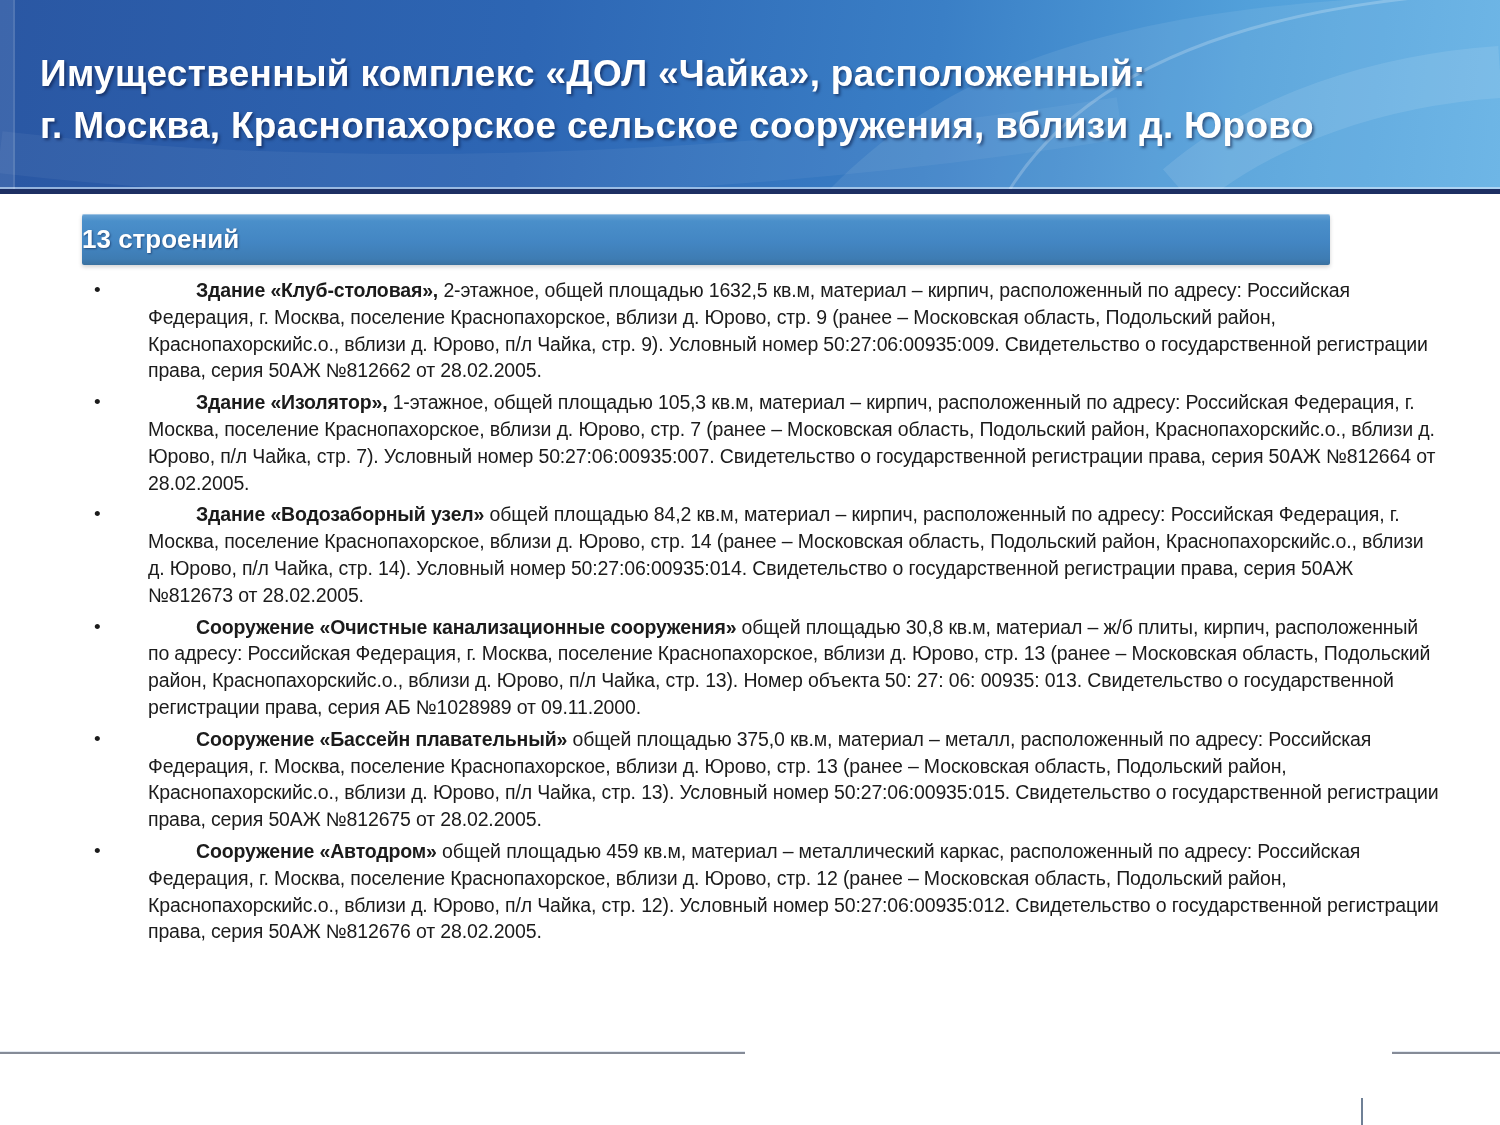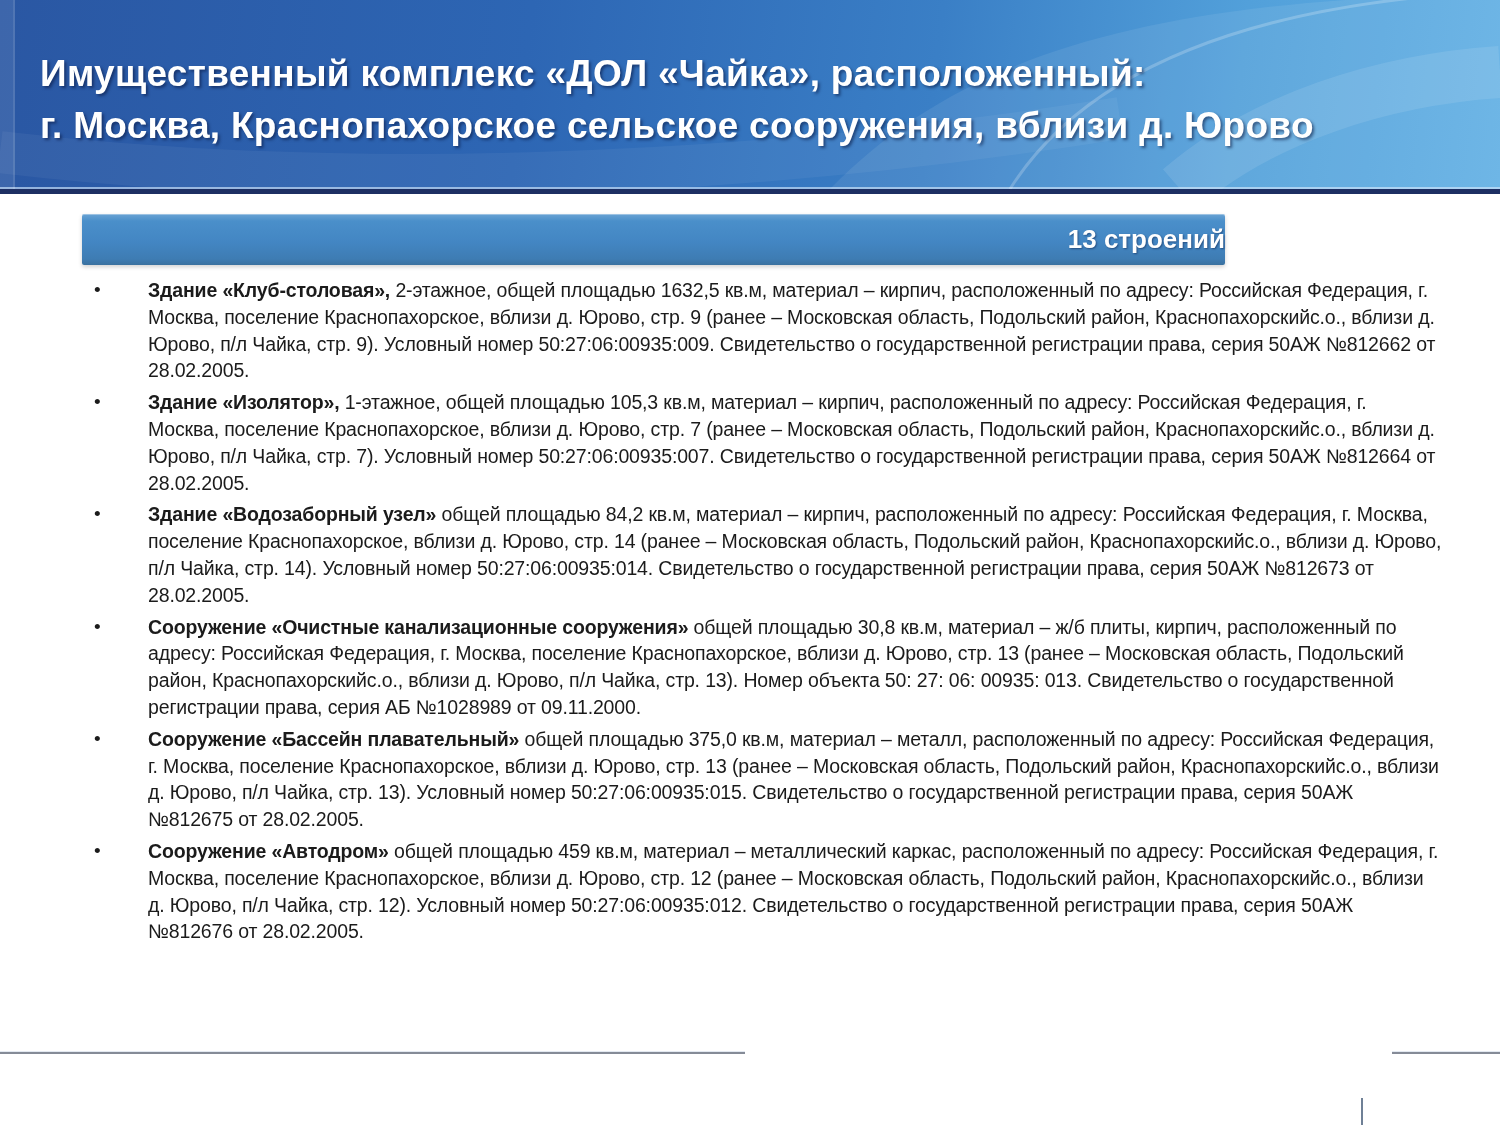--- a/index.html
+++ b/index.html
@@ -26,40 +26,40 @@
     position: absolute; left: 40px; top: 48px;
     color: #ffffff; font-weight: bold;
     font-size: 37px; line-height: 52px; letter-spacing: 0.3px;
     text-shadow: 2px 2px 3px rgba(8,20,60,0.55);
     white-space: nowrap;
   }
 
   
   .banner {
     position: absolute; left: 82px; top: 214px;
-    width: 1143px; height: 51px;
+    width: 1248px; height: 51px;
     background: linear-gradient(180deg, #6aa3d4 0%, #4a8fca 14%, #4386c3 55%, #3e7cb3 88%, #3a719f 100%);
     border-radius: 2px;
-    display: flex; align-items: center; justify-content: flex-end;
+    display: flex; align-items: center; justify-content: flex-start;
     color: #ffffff; font-size: 26px; font-weight: bold;
     text-shadow: 1px 1px 2px rgba(0,10,50,0.45);
     box-shadow: inset 0 1px 0 rgba(255,255,255,0.35), 0 2px 4px rgba(0,0,0,0.18);
   }
 
   
   .list {
     position: absolute; left: 82px; top: 277px;
     width: 1360px;
     margin: 0; padding: 0; list-style: none;
     color: #1b1b1b;
     font-size: 19.5px; line-height: 26.8px; letter-spacing: -0.15px;
   }
   .list li { position: relative; padding-left: 66px; margin-bottom: 5px; }
   .dot { position: absolute; left: 12px; top: 0; font-size: 19px; }
-  .b { font-weight: bold; }
+  .b { font-weight: bold; margin-left: 48px; }
 
   
   .footer-line {
     position: absolute; top: 1052px; height: 2px;
     background: #858b97;
     box-shadow: 0 -1px 0 rgba(220,228,238,0.8);
   }
   .footer-line-left  { left: 0; width: 745px; }
   .footer-line-right { left: 1392px; width: 108px; }
   .footer-tick {

